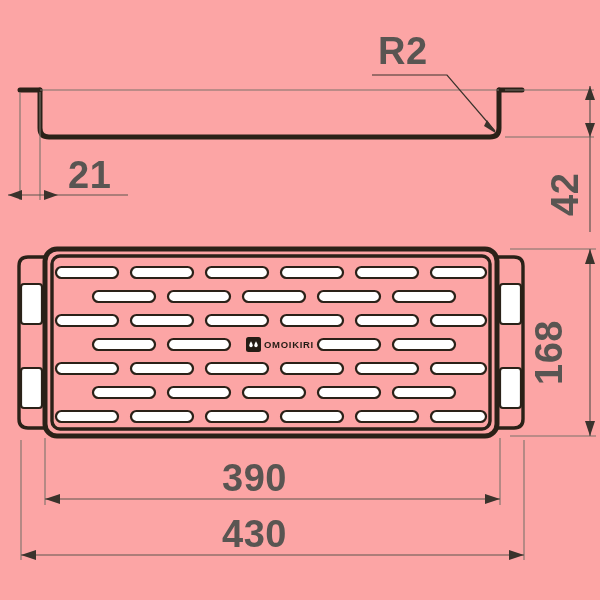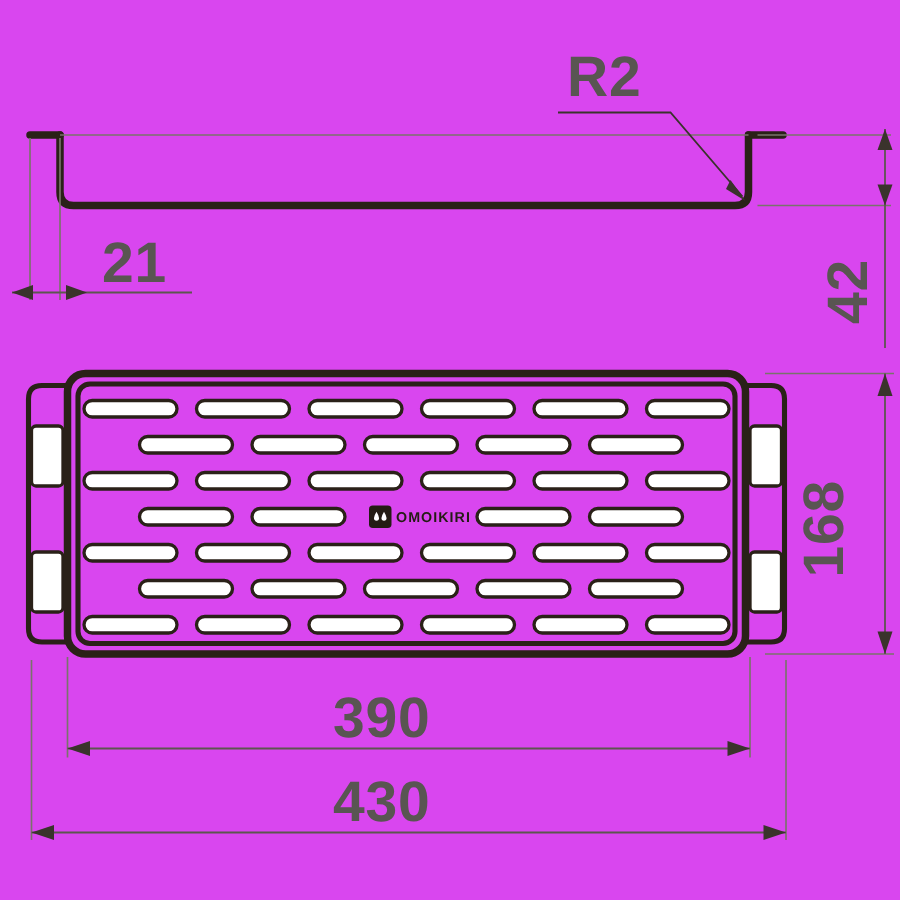--- a/index.html
+++ b/index.html
@@ -10,21 +10,21 @@
   body {
     width: 600px;
     height: 600px;
     overflow: hidden;
     font-family: "Liberation Sans", sans-serif;
   }
   #drawing-root {
     position: relative;
     width: 600px;
     height: 600px;
-    background: #d946ef;
+    background: #fca5a5;
   }
   svg#tech-drawing {
     display: block;
     width: 600px;
     height: 600px;
   }
   .part-line {
     fill: none;
     stroke: #2a2118;
     stroke-width: 5;

